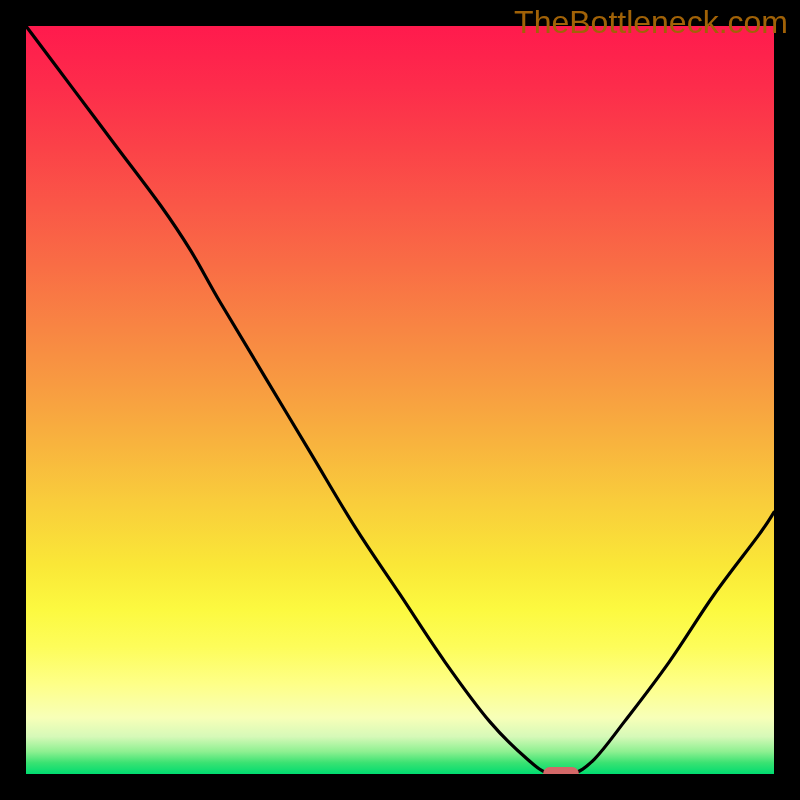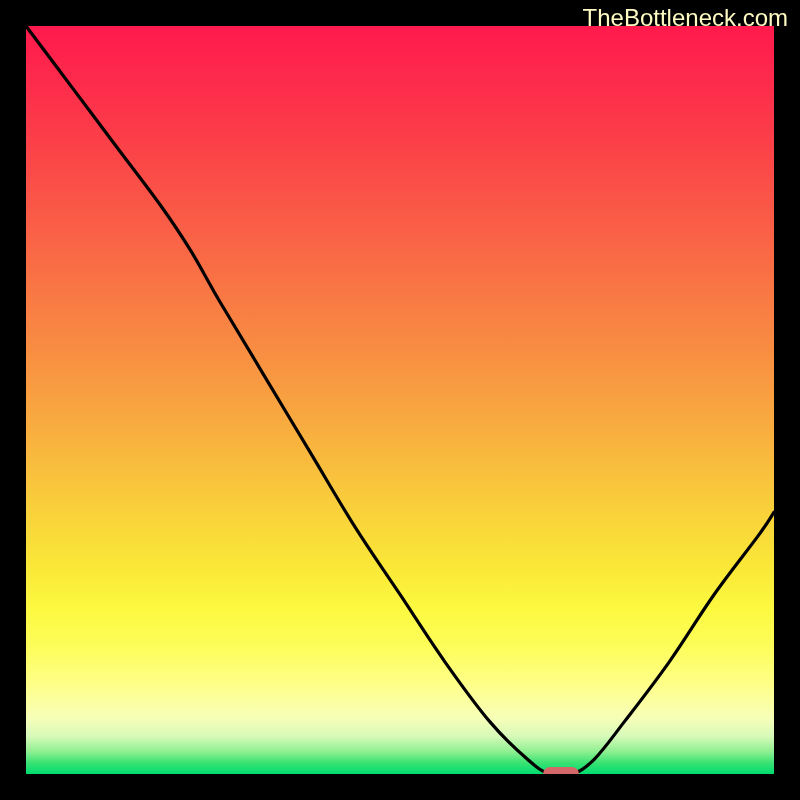--- a/index.html
+++ b/index.html
@@ -8,22 +8,22 @@
     height: 800px;
     background: #000000;
     position: relative;
     overflow: hidden;
     font-family: Arial, Helvetica, sans-serif;
   }
   .watermark {
     position: absolute;
     top: 4px;
     right: 12px;
-    color: #fef9c3;
-    font-size: 24px;
+    color: #a16207;
+    font-size: 32px;
     font-weight: 500;
     z-index: 10;
   }
   .plot-area {
     position: absolute;
     left: 26px;
     top: 26px;
     width: 748px;
     height: 748px;
     overflow: hidden;

